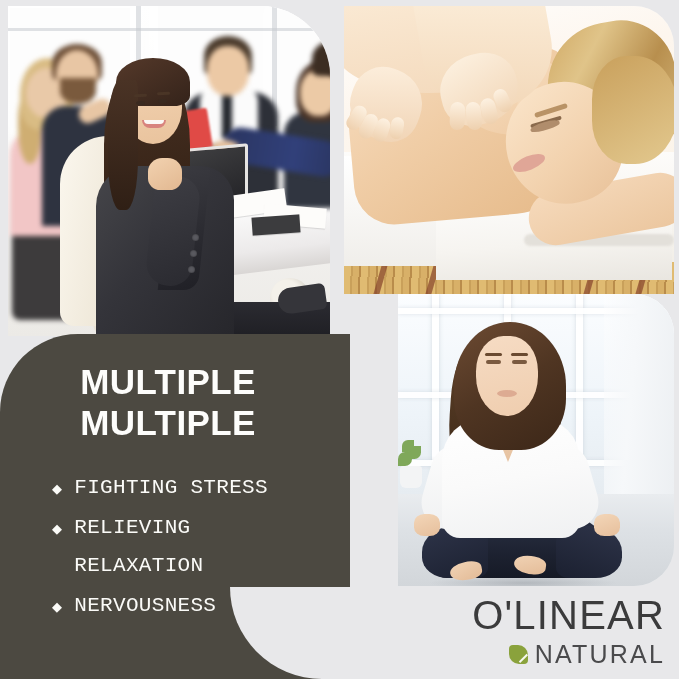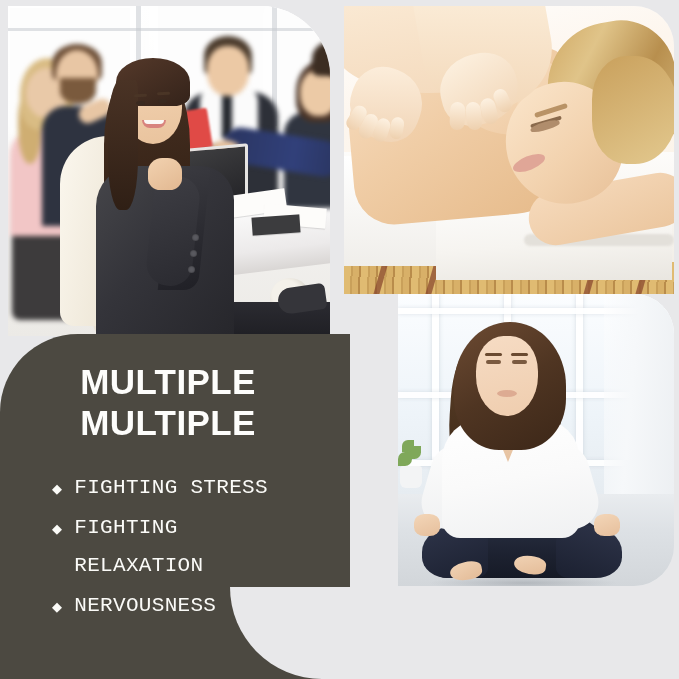--- a/index.html
+++ b/index.html
@@ -784,28 +784,35 @@
       <ul class="benefits">
         <li class="benefit">
           <span class="bullet">◆</span>
           <span class="benefit-text">
             <span class="b-line">FIGHTING STRESS</span>
           </span>
         </li>
         <li class="benefit">
           <span class="bullet">◆</span>
           <span class="benefit-text">
-            <span class="b-line">FIGHTING</span>
+            <span class="b-line">RELIEVING</span>
             <span class="b-line">RELAXATION</span>
           </span>
         </li>
         <li class="benefit">
           <span class="bullet">◆</span>
           <span class="benefit-text">
             <span class="b-line">NERVOUSNESS</span>
           </span>
         </li>
       </ul>
     </div>
   </div>
 
+  <div class="logo">
+    <div class="logo-word">O'LINEAR</div>
+    <div class="logo-sub">
+      <span class="leaf-icon"></span>
+      <span class="logo-natural">NATURAL</span>
+    </div>
+  </div>
 
 </div>
 
 </body></html>

